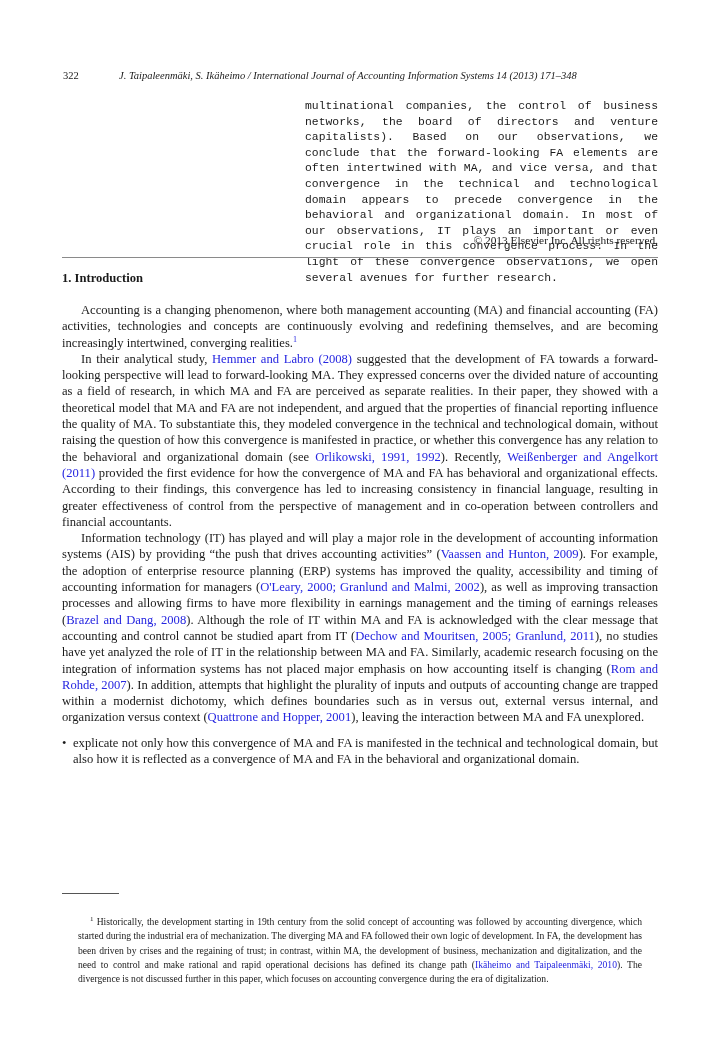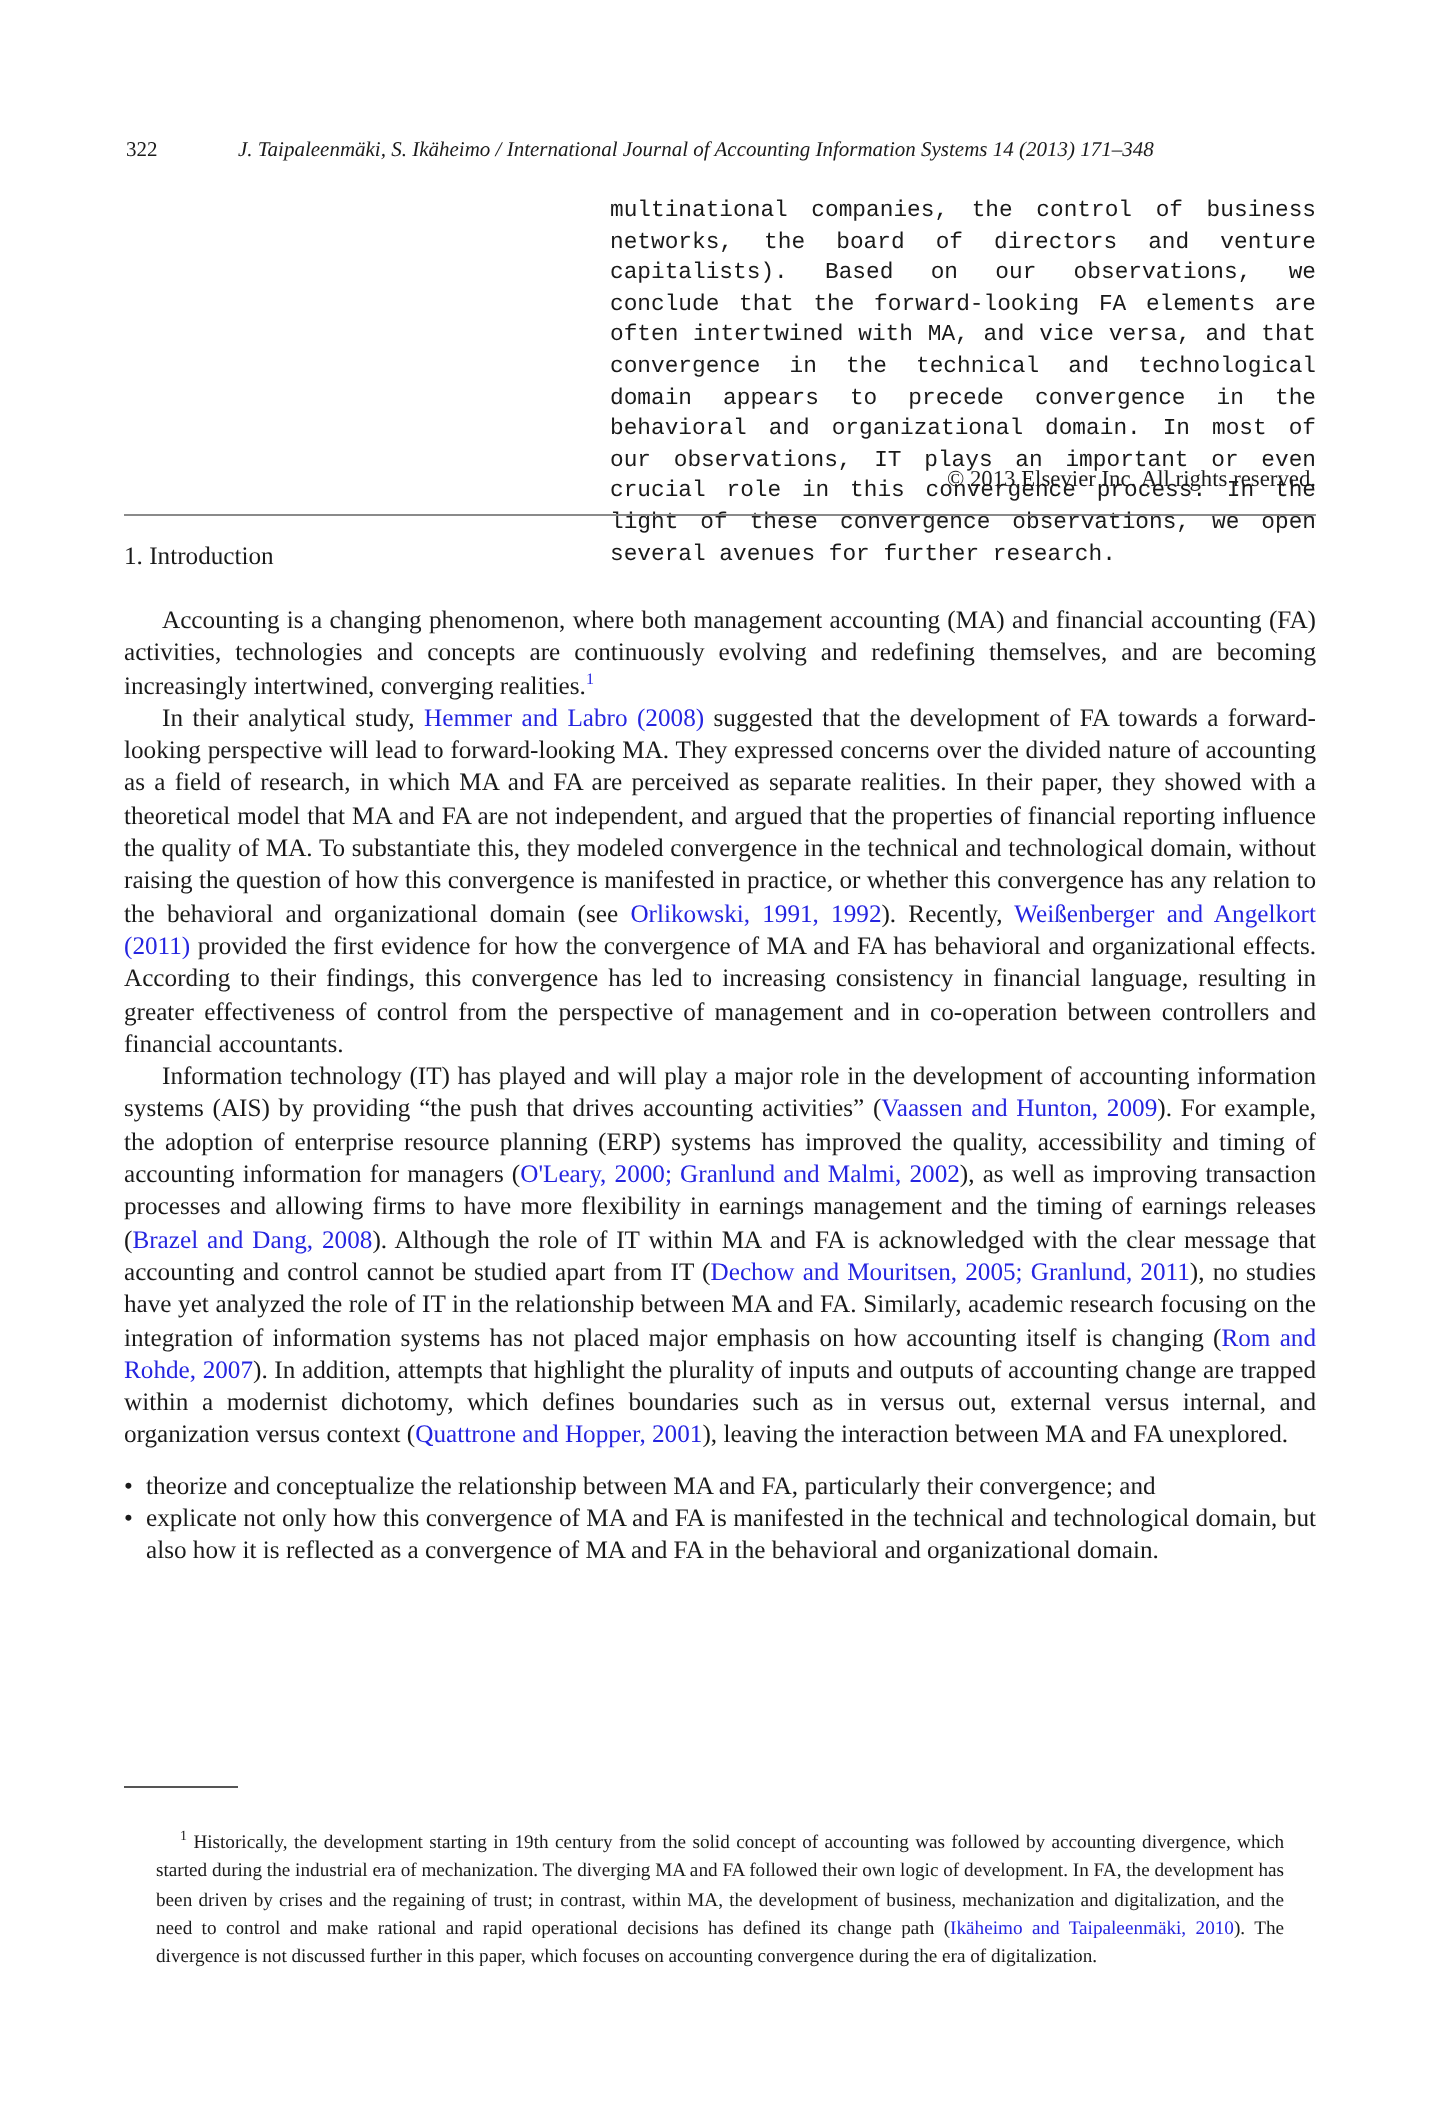--- a/index.html
+++ b/index.html
@@ -5,21 +5,21 @@
   html, body { margin:0; padding:0; background:#ffffff; }
   body { width:728px; height:1058px; position:relative; overflow:hidden;
          font-family:"Liberation Serif", serif; color:#1a1a1a; }
   .hdr { position:absolute; top:70px; left:63px; right:70px; font-size:10.5px; }
   .hdr .pg { position:absolute; left:0; top:0; }
   .hdr .run { position:absolute; left:56px; top:0; font-style:italic; }
   .abstract { position:absolute; left:305px; width:353px; top:99px;
               font-size:11.4px; line-height:15.6px; text-align:justify;font-family:Liberation Mono, monospace; }
   .copy { position:absolute; right:70px; top:234px; font-size:11.4px; }
   .rule { position:absolute; left:62px; right:70px; top:257px; height:1px; background:#8a8a8a; }
-  .sec { position:absolute; left:62px; top:271px; font-weight:normal; font-size:12.6px; }
+  .sec { position:absolute; left:62px; top:271px; font-weight:bold; font-size:12.6px; }
   .body { position:absolute; left:62px; right:70px; top:302px;
           font-size:12.6px; line-height:16.3px; text-align:justify; }
   .body p { margin:0; text-indent:19px; }
   .lnk { color:#2525e0; }
   sup { font-size:8px; line-height:0; color:#2525e0; }
   ul { margin:9px 0 0 0; padding:0; list-style:none; }
   ul li { position:relative; padding-left:11px; }
   ul li:before { content:"•"; position:absolute; left:0; }
   .fnrule { position:absolute; left:62px; top:893px; width:57px; height:1px; background:#555; }
   .fn { position:absolute; left:62px; right:70px; top:899px; font-size:9.6px; line-height:14.3px; text-align:justify; }
@@ -38,21 +38,20 @@
 <div class="copy">© 2013 Elsevier Inc. All rights reserved.</div>
 <div class="rule"></div>
 
 <div class="sec">1. Introduction</div>
 
 <div class="body">
   <p><span>Accounting is a changing phenomenon, where both management accounting (MA) and financial accounting (FA) activities, technologies and concepts are continuously evolving and redefining themselves, and are becoming increasingly intertwined, converging realities.</span><sup>1</sup></p>
   <p><span>In their analytical study, </span><span class="lnk" style="color: rgb(37, 37, 224);">Hemmer and Labro (2008)</span><span> suggested that the development of FA towards a forward-looking perspective will lead to forward-looking MA. They expressed concerns over the divided nature of accounting as a field of research, in which MA and FA are perceived as separate realities. In their paper, they showed with a theoretical model that MA and FA are not independent, and argued that the properties of financial reporting influence the quality of MA. To substantiate this, they modeled convergence in the technical and technological domain, without raising the question of how this convergence is manifested in practice, or whether this convergence has any relation to the behavioral and organizational domain (see </span><span class="lnk" style="color: rgb(37, 37, 224);">Orlikowski, 1991, 1992</span><span>). Recently, </span><span class="lnk" style="color: rgb(37, 37, 224);">Weißenberger and Angelkort (2011)</span><span> provided the first evidence for how the convergence of MA and FA has behavioral and organizational effects. According to their findings, this convergence has led to increasing consistency in financial language, resulting in greater effectiveness of control from the perspective of management and in co-operation between controllers and financial accountants.</span></p>
   <p><span>Information technology (IT) has played and will play a major role in the development of accounting information systems (AIS) by providing “the push that drives accounting activities” (</span><span class="lnk" style="color: rgb(37, 37, 224);">Vaassen and Hunton, 2009</span><span>). For example, the adoption of enterprise resource planning (ERP) systems has improved the quality, accessibility and timing of accounting information for managers (</span><span class="lnk" style="color: rgb(37, 37, 224);">O'Leary, 2000; Granlund and Malmi, 2002</span><span>), as well as improving transaction processes and allowing firms to have more flexibility in earnings management and the timing of earnings releases (</span><span class="lnk" style="color: rgb(37, 37, 224);">Brazel and Dang, 2008</span><span>). Although the role of IT within MA and FA is acknowledged with the clear message that accounting and control cannot be studied apart from IT (</span><span class="lnk" style="color: rgb(37, 37, 224);">Dechow and Mouritsen, 2005; Granlund, 2011</span><span>), no studies have yet analyzed the role of IT in the relationship between MA and FA. Similarly, academic research focusing on the integration of information systems has not placed major emphasis on how accounting itself is changing (</span><span class="lnk" style="color: rgb(37, 37, 224);">Rom and Rohde, 2007</span><span>). In addition, attempts that highlight the plurality of inputs and outputs of accounting change are trapped within a modernist dichotomy, which defines boundaries such as in versus out, external versus internal, and organization versus context (</span><span class="lnk" style="color: rgb(37, 37, 224);">Quattrone and Hopper, 2001</span><span>), leaving the interaction between MA and FA unexplored.</span></p>
   <ul>
-    <li>theorize and conceptualize the relationship between MA and FA, particularly their convergence; and</li>
     <li>explicate not only how this convergence of MA and FA is manifested in the technical and technological domain, but also how it is reflected as a convergence of MA and FA in the behavioral and organizational domain.</li>
   </ul>
 </div>
 
 <div class="fnrule"></div>
 <div class="fn">
   <p><sup>1</sup><span> Historically, the development starting in 19th century from the solid concept of accounting was followed by accounting divergence, which started during the industrial era of mechanization. The diverging MA and FA followed their own logic of development. In FA, the development has been driven by crises and the regaining of trust; in contrast, within MA, the development of business, mechanization and digitalization, and the need to control and make rational and rapid operational decisions has defined its change path (</span><span class="lnk" style="color: rgb(37, 37, 224);">Ikäheimo and Taipaleenmäki, 2010</span><span>). The divergence is not discussed further in this paper, which focuses on accounting convergence during the era of digitalization.</span></p>
 </div>
 
 </body></html>

